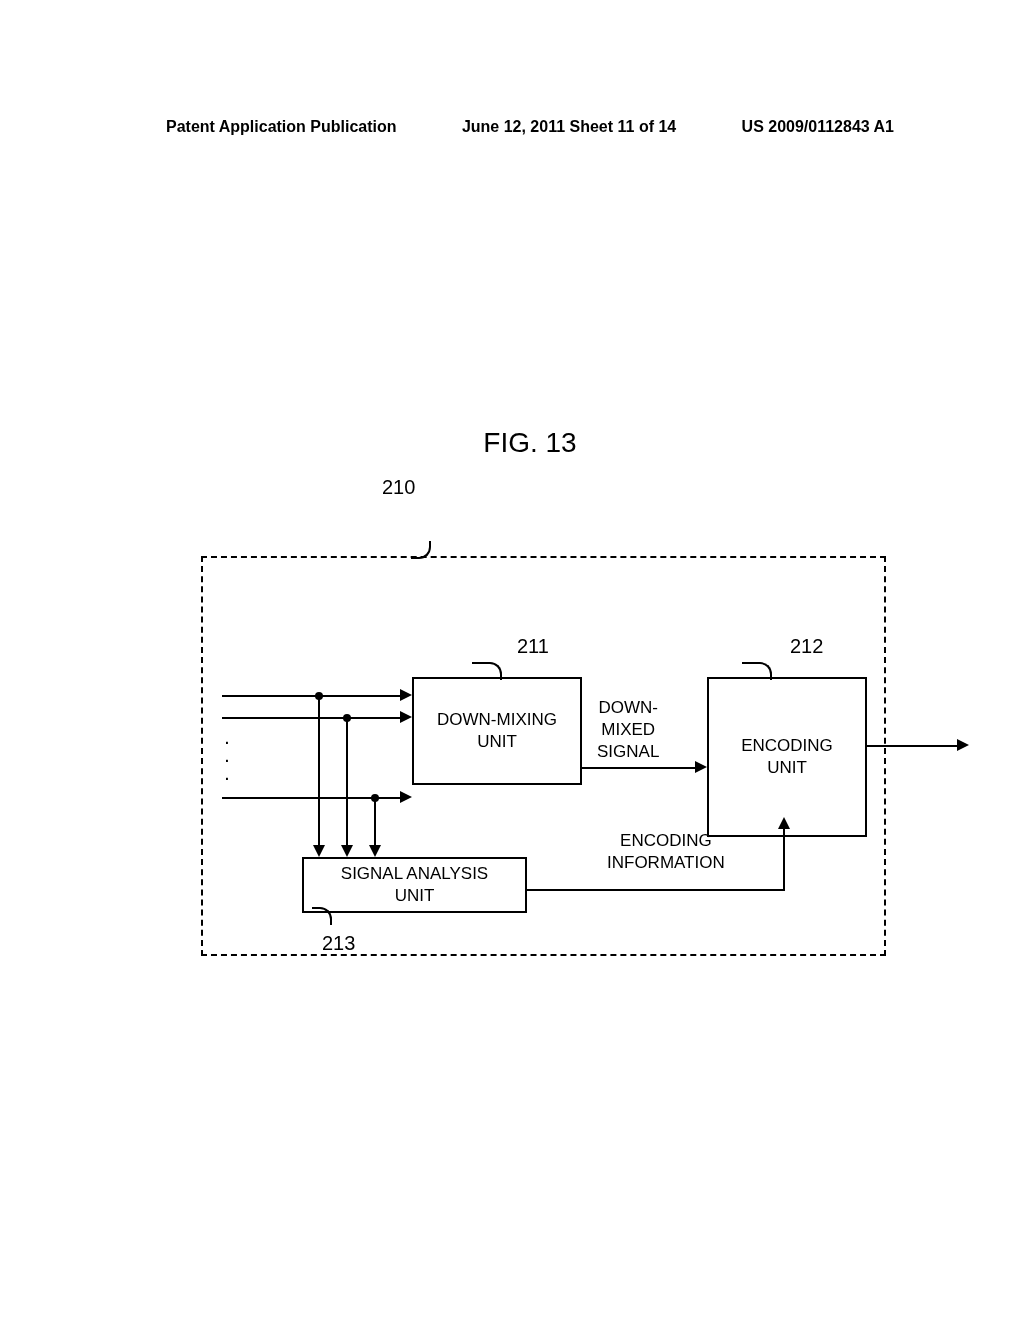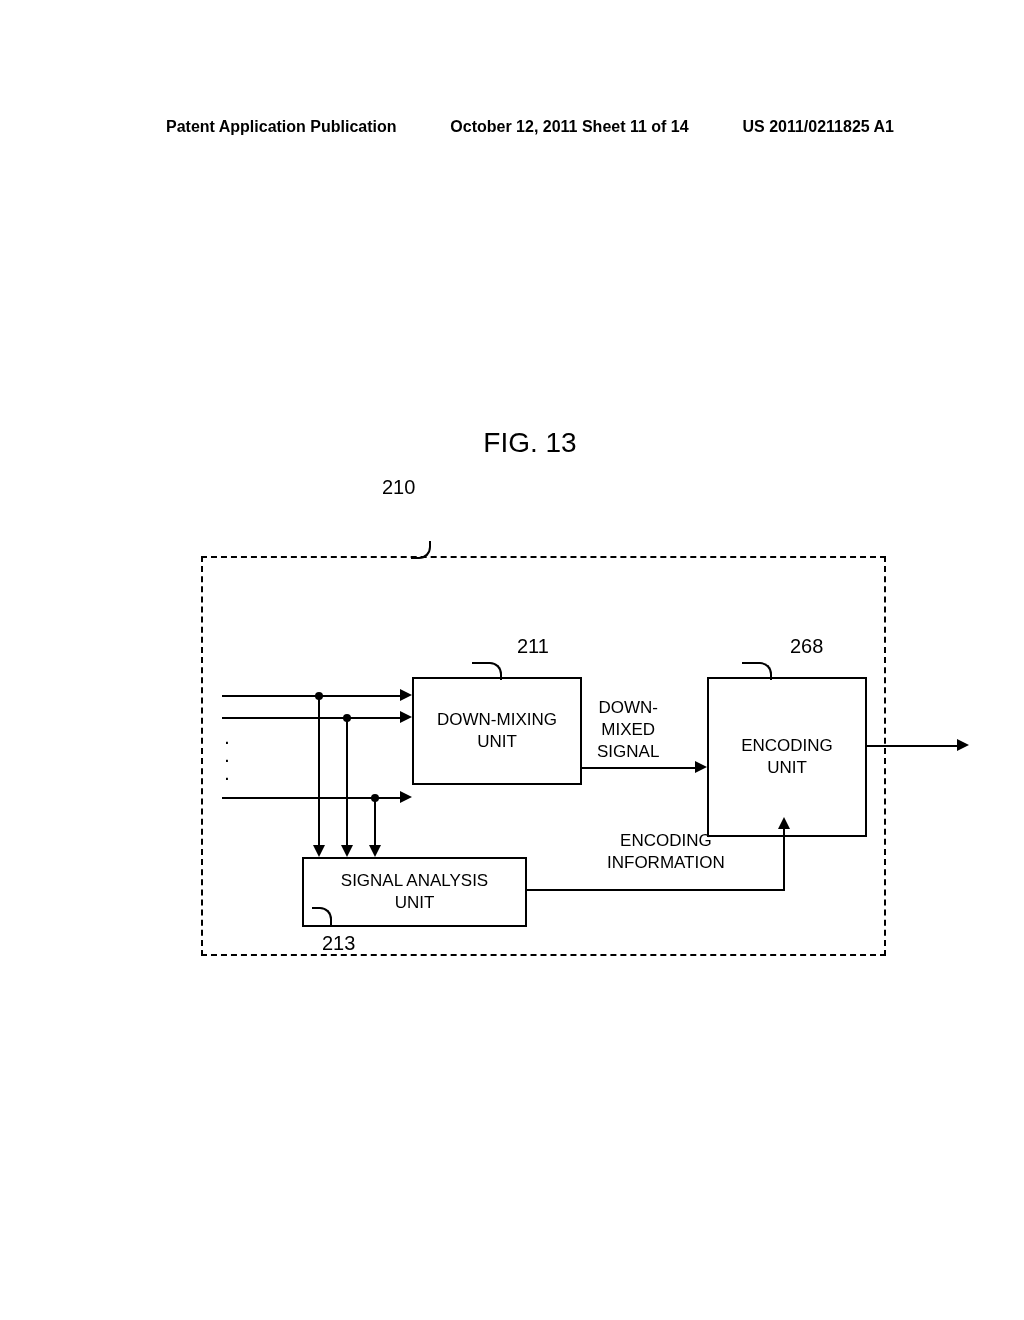--- a/index.html
+++ b/index.html
@@ -149,21 +149,21 @@
     .box-encoding {
       top: 110px;
       left: 495px;
       width: 160px;
       height: 160px;
     }
     .box-analysis {
       top: 290px;
       left: 90px;
       width: 225px;
-      height: 70px;
+      height: 56px;
     }
     
     .arrow-line {
       position: absolute;
       background: #000;
     }
     .arrowhead {
       position: absolute;
       width: 0;
       height: 0;
@@ -244,38 +244,38 @@
     }
     
     .out-h { top: 178px; left: 655px; width: 90px; height: 2px; }
     .out-ah { top: 172px; left: 745px; }
   </style>
 </head>
 <body>
 
 <div class="header">
   <div class="header-left">Patent Application Publication</div>
-  <div class="header-center">October 12, 2011  Sheet 11 of 14</div>
-  <div class="header-right">US 2011/0211825 A1</div>
+  <div class="header-center">June 12, 2011  Sheet 11 of 14</div>
+  <div class="header-right">US 2009/0112843 A1</div>
 </div>
 
 <div class="figure-title">FIG. 13</div>
 
 <div class="diagram-container">
 
   <div class="ref-210">210</div>
   <div class="curve-210"></div>
 
 
   <div class="dashed-border">
 
     <div class="ref-211">211</div>
     <div class="curve-211"></div>
 
-    <div class="ref-212">268</div>
+    <div class="ref-212">212</div>
     <div class="curve-212"></div>
 
     <div class="box box-downmixing">
       <div style="white-space:pre-line;">DOWN-MIXING
 UNIT</div>
     </div>
 
     <div class="box box-encoding">
       <div style="white-space:pre-line;">ENCODING
 UNIT</div>

